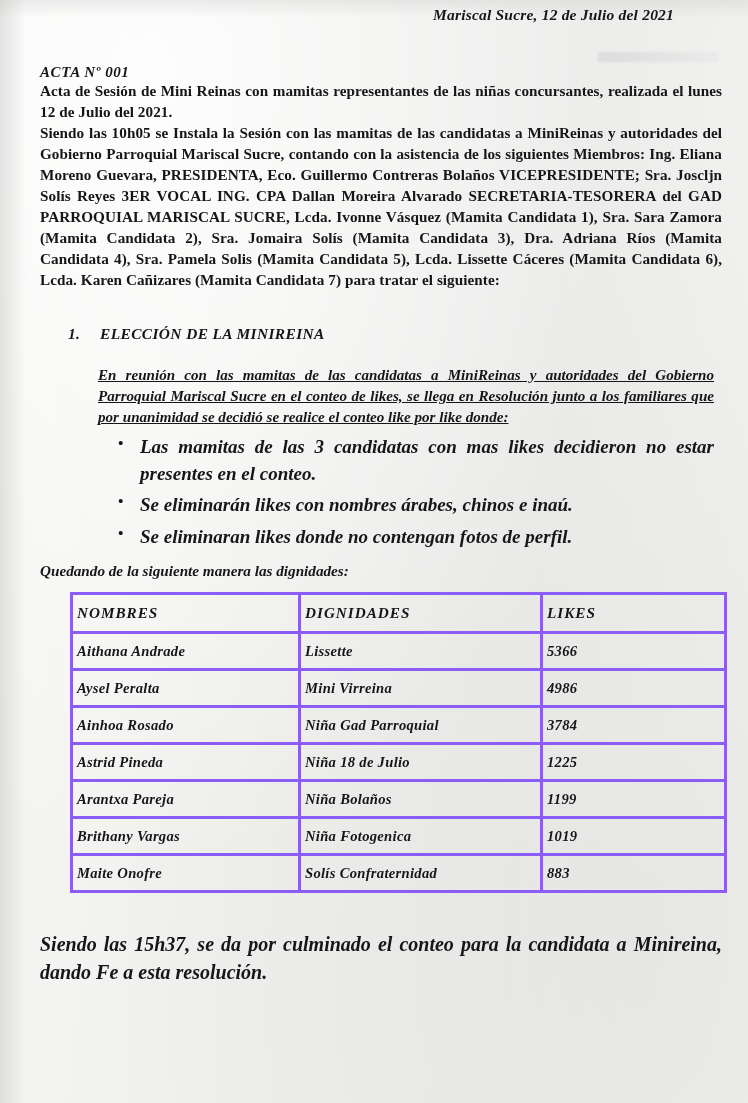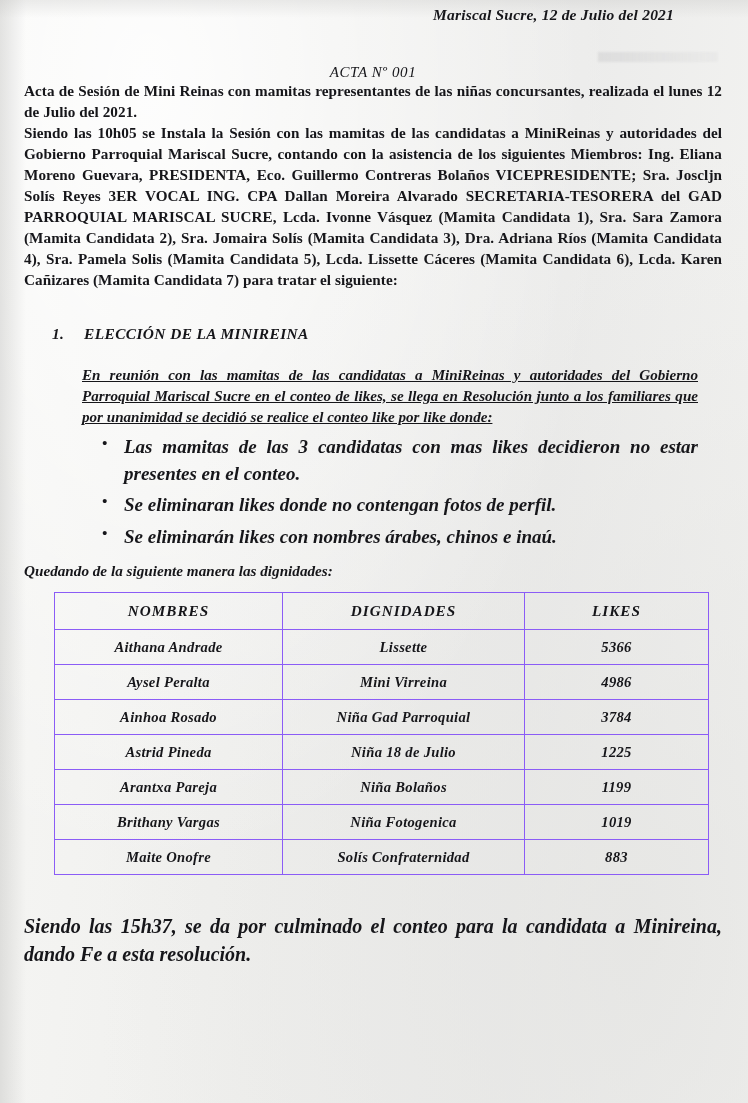--- a/index.html
+++ b/index.html
@@ -32,38 +32,37 @@
   }
   .scan-shadow-top {
     position: absolute;
     left: 0; right: 0; top: 0; height: 18px;
     background: linear-gradient(180deg, rgba(190,190,188,0.28), rgba(255,255,255,0));
     pointer-events: none;
   }
   .content {
     position: absolute;
     inset: 0;
-    padding: 0 26px 0 24px;
+    padding: 0 26px 0 40px;
     box-sizing: border-box;
   }
 
   .doc-date {
     text-align: right;
     font-style: italic;
     font-weight: bold;
     font-size: 15.5px;
     letter-spacing: 0.2px;
     margin-top: 6px;
     margin-right: 48px;
   }
 
   .doc-title {
-    text-align: center;
-    font-style: italic;
-    font-weight: normal;
+    font-style: italic;
+    font-weight: bold;
     font-size: 15px;
     letter-spacing: 0.6px;
     margin-top: 40px;
   }
 
   p.para {
     font-weight: bold;
     font-size: 15.2px;
     line-height: 1.38;
     text-align: justify;
@@ -139,23 +138,23 @@
   }
 
   table.dignidades {
     margin-top: 12px;
     margin-left: 30px;
     border-collapse: collapse;
     width: 654px;
     table-layout: fixed;
   }
   table.dignidades td, table.dignidades th {
-    border: 1px solid #8b5cf6;
+    border: 3px solid #8b5cf6;
     height: 34px;
-    text-align: center;
+    text-align: left;
     font-style: italic;
     font-weight: bold;
     font-size: 14.6px;
     letter-spacing: 0.3px;
     padding: 0 4px;
   }
   table.dignidades th {
     font-size: 15.2px;
     letter-spacing: 1px;
     height: 36px;
@@ -206,22 +205,22 @@
     <li class="section-item">
       <span class="section-num">1.</span>
       <span class="section-title">ELECCIÓN DE LA MINIREINA</span>
     </li>
   </ul>
 
   <div class="indent-block">
     <p>En reunión con las mamitas de las candidatas a MiniReinas y autoridades del Gobierno Parroquial Mariscal Sucre en el conteo de likes, se llega en Resolución junto a los familiares que por unanimidad se decidió se realice el conteo like por like donde:</p>
     <ul class="bullets">
       <li>Las mamitas de las 3 candidatas con mas likes decidieron no estar presentes en el conteo.</li>
+      <li>Se eliminarán likes con nombres árabes, chinos e inaú.</li>
       <li>Se eliminaran likes donde no contengan fotos de perfil.</li>
-      <li>Se eliminarán likes con nombres árabes, chinos e inaú.</li>
     </ul>
   </div>
 
   <div class="lead-in">Quedando de la siguiente manera las dignidades:</div>
 
   <table class="dignidades">
     <colgroup>
       <col class="c-nombres">
       <col class="c-dignidades">
       <col class="c-likes">

